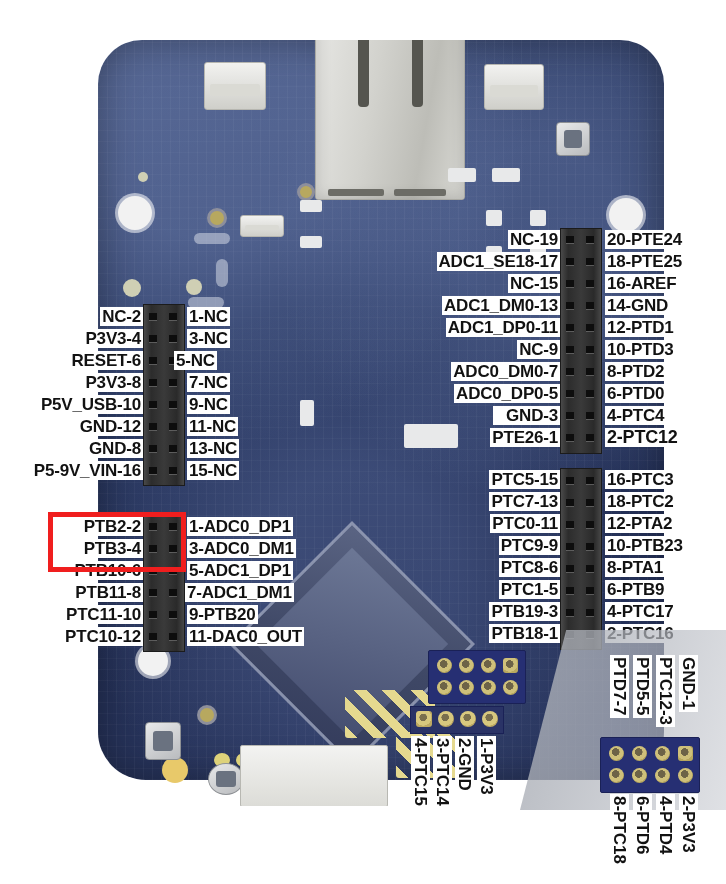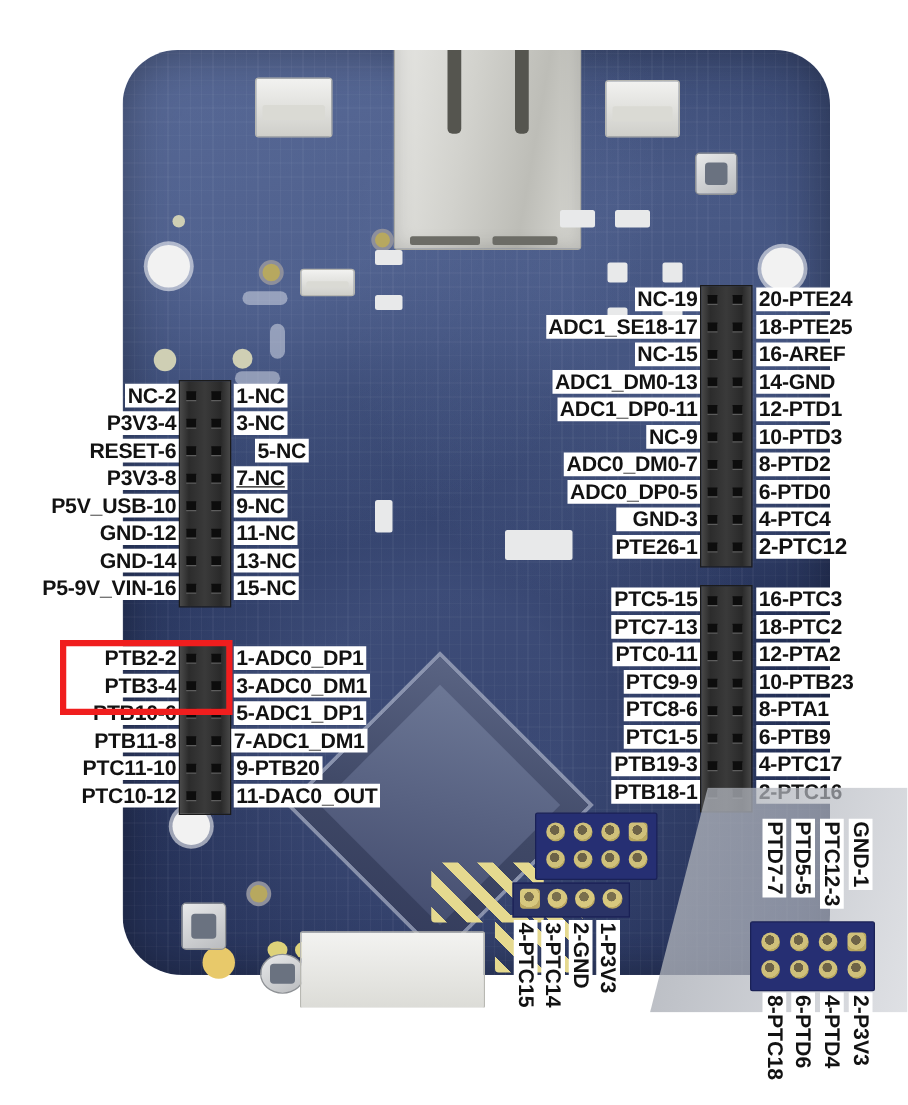--- a/index.html
+++ b/index.html
@@ -225,27 +225,27 @@
     <div class="hole" style="left:5px;top:162px;"></div>
     <div class="hole" style="left:25px;top:162px;"></div>
   </div>
 
   <div class="lab r s17" style="right:583px;top:307px;">NC-2</div>
   <div class="lab r s17" style="right:583px;top:329px;">P3V3-4</div>
   <div class="lab r s17" style="right:583px;top:351px;">RESET-6</div>
   <div class="lab r s17" style="right:583px;top:373px;">P3V3-8</div>
   <div class="lab r s17" style="right:583px;top:395px;">P5V_USB-10</div>
   <div class="lab r s17" style="right:583px;top:417px;">GND-12</div>
-  <div class="lab r s17" style="right:583px;top:439px;">GND-14</div>
+  <div class="lab r s17" style="right:583px;top:439px;">GND-8</div>
   <div class="lab r s17" style="right:583px;top:461px;">P5-9V_VIN-16</div>
 
   <div class="lab l s17" style="left:187px;top:307px;">1-NC</div>
   <div class="lab l s17" style="left:187px;top:329px;">3-NC</div>
-  <div class="lab l s17" style="left:204px;top:351px;text-align:right;">5-NC</div>
-  <div class="lab l s17" style="left:187px;top:373px;text-decoration:underline;">7-NC</div>
+  <div class="lab l s17" style="left:174px;top:351px;text-align:right;">5-NC</div>
+  <div class="lab l s17" style="left:187px;top:373px;">7-NC</div>
   <div class="lab l s17" style="left:187px;top:395px;">9-NC</div>
   <div class="lab l s17" style="left:187px;top:417px;">11-NC</div>
   <div class="lab l s17" style="left:187px;top:439px;">13-NC</div>
   <div class="lab l s17" style="left:187px;top:461px;">15-NC</div>
 
   <div class="conn" style="left:143px;top:514px;width:40px;height:136px;">
     <div class="hole" style="left:5px;top:8px;"></div>
     <div class="hole" style="left:25px;top:8px;"></div>
     <div class="hole" style="left:5px;top:30px;"></div>
     <div class="hole" style="left:25px;top:30px;"></div>

